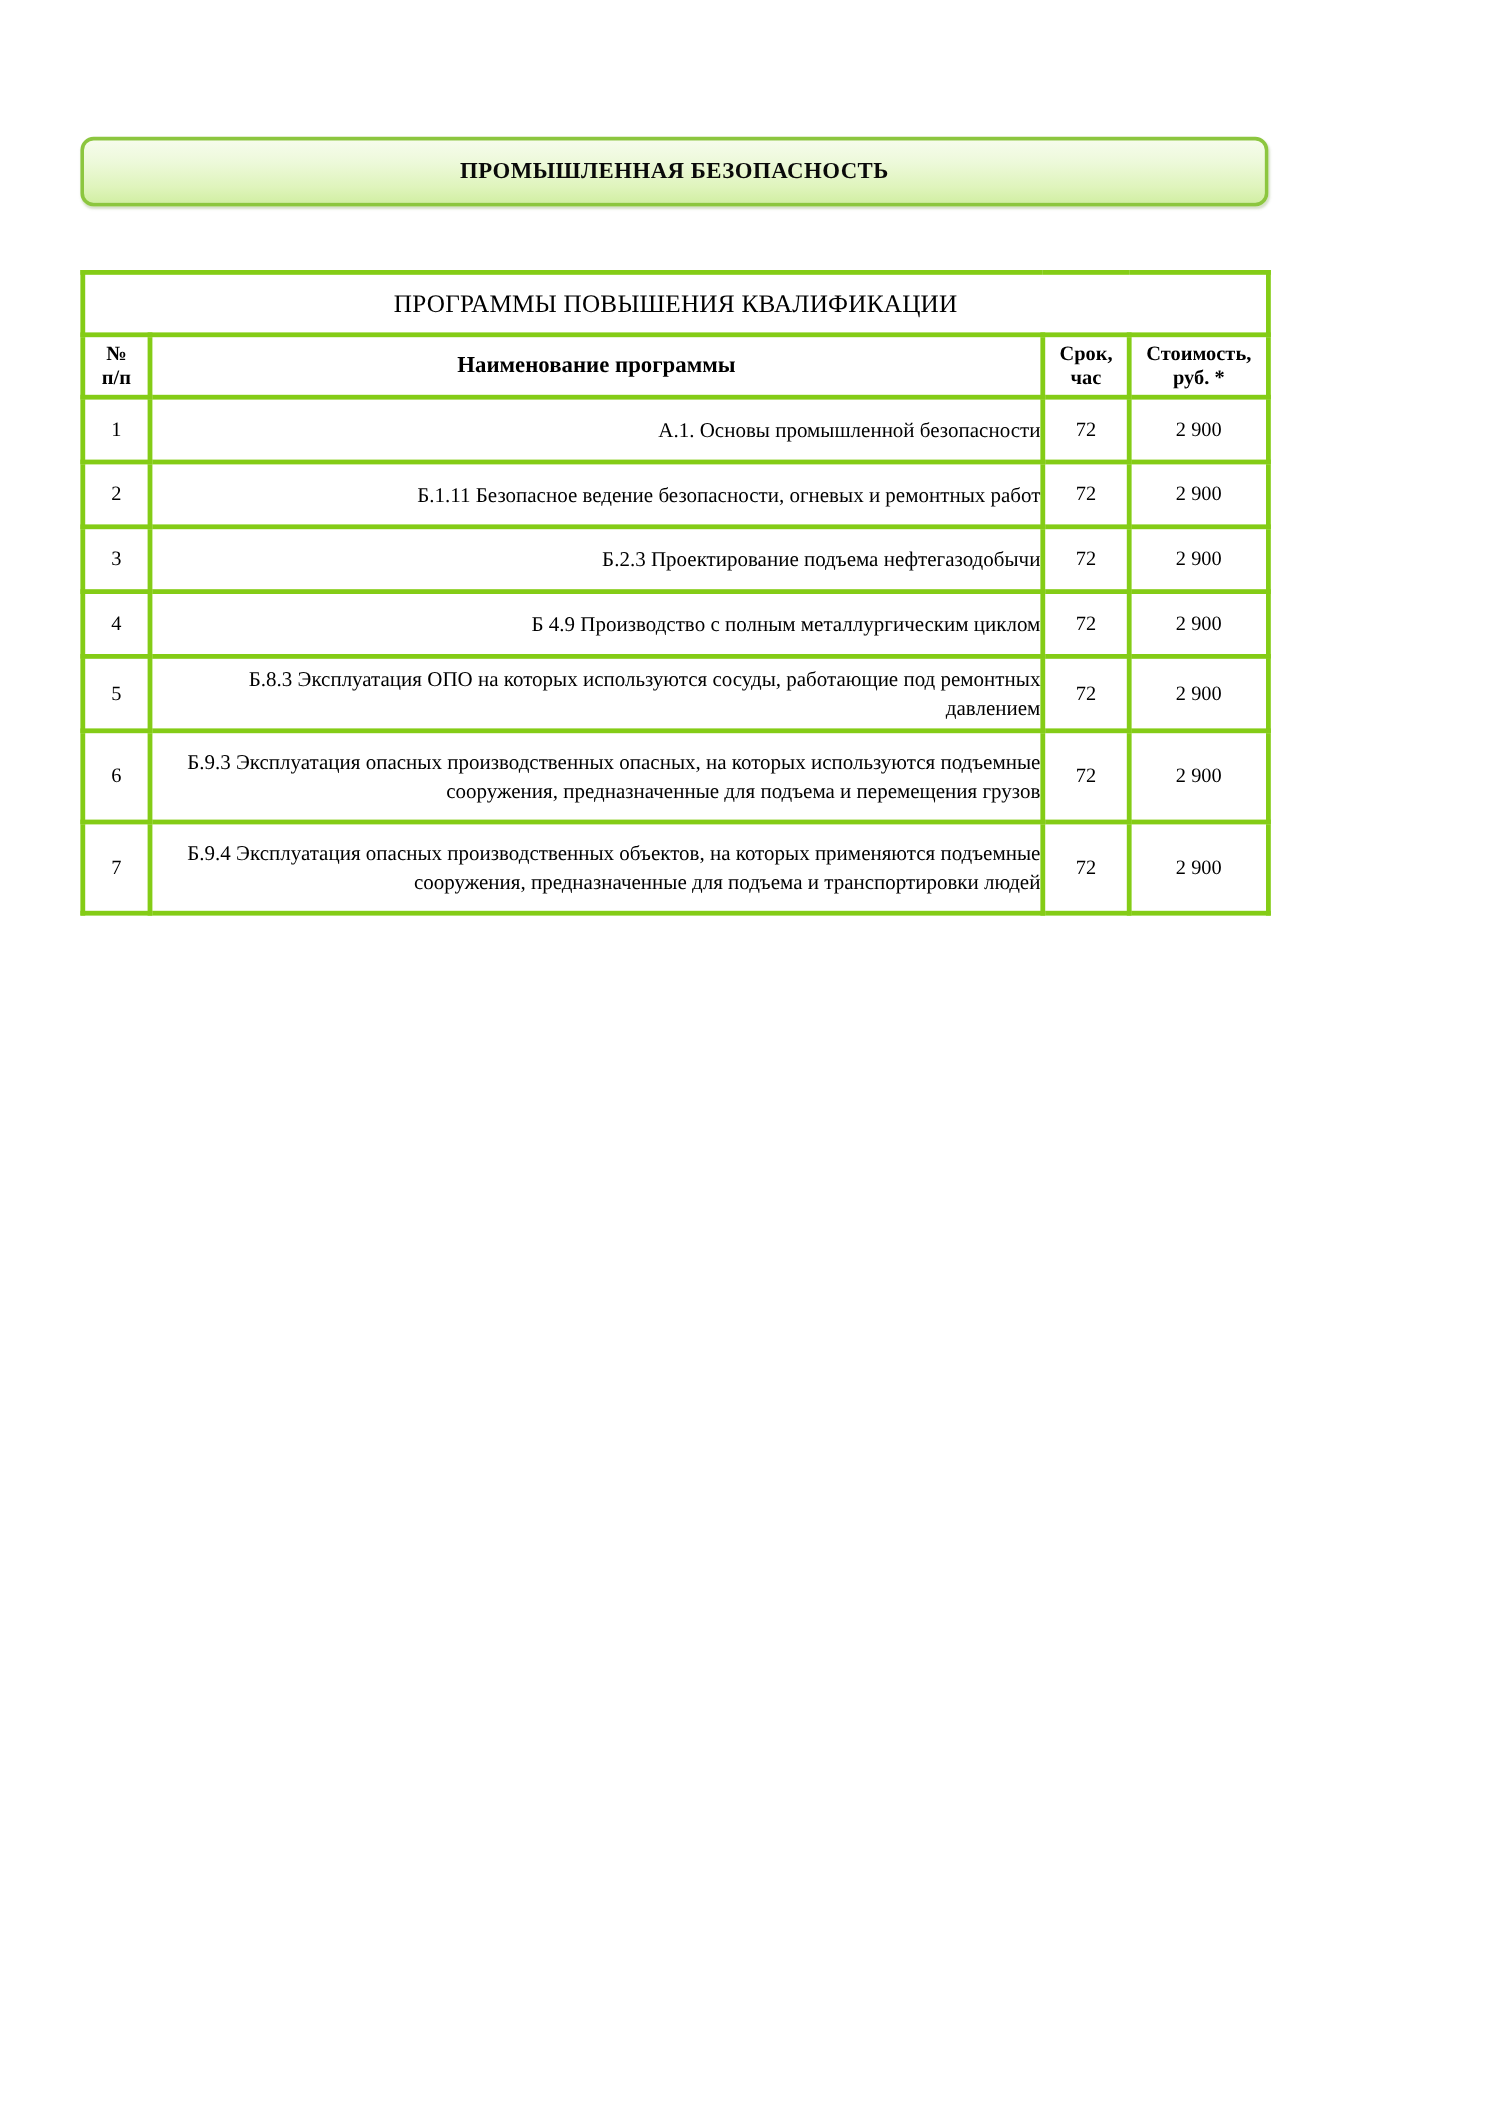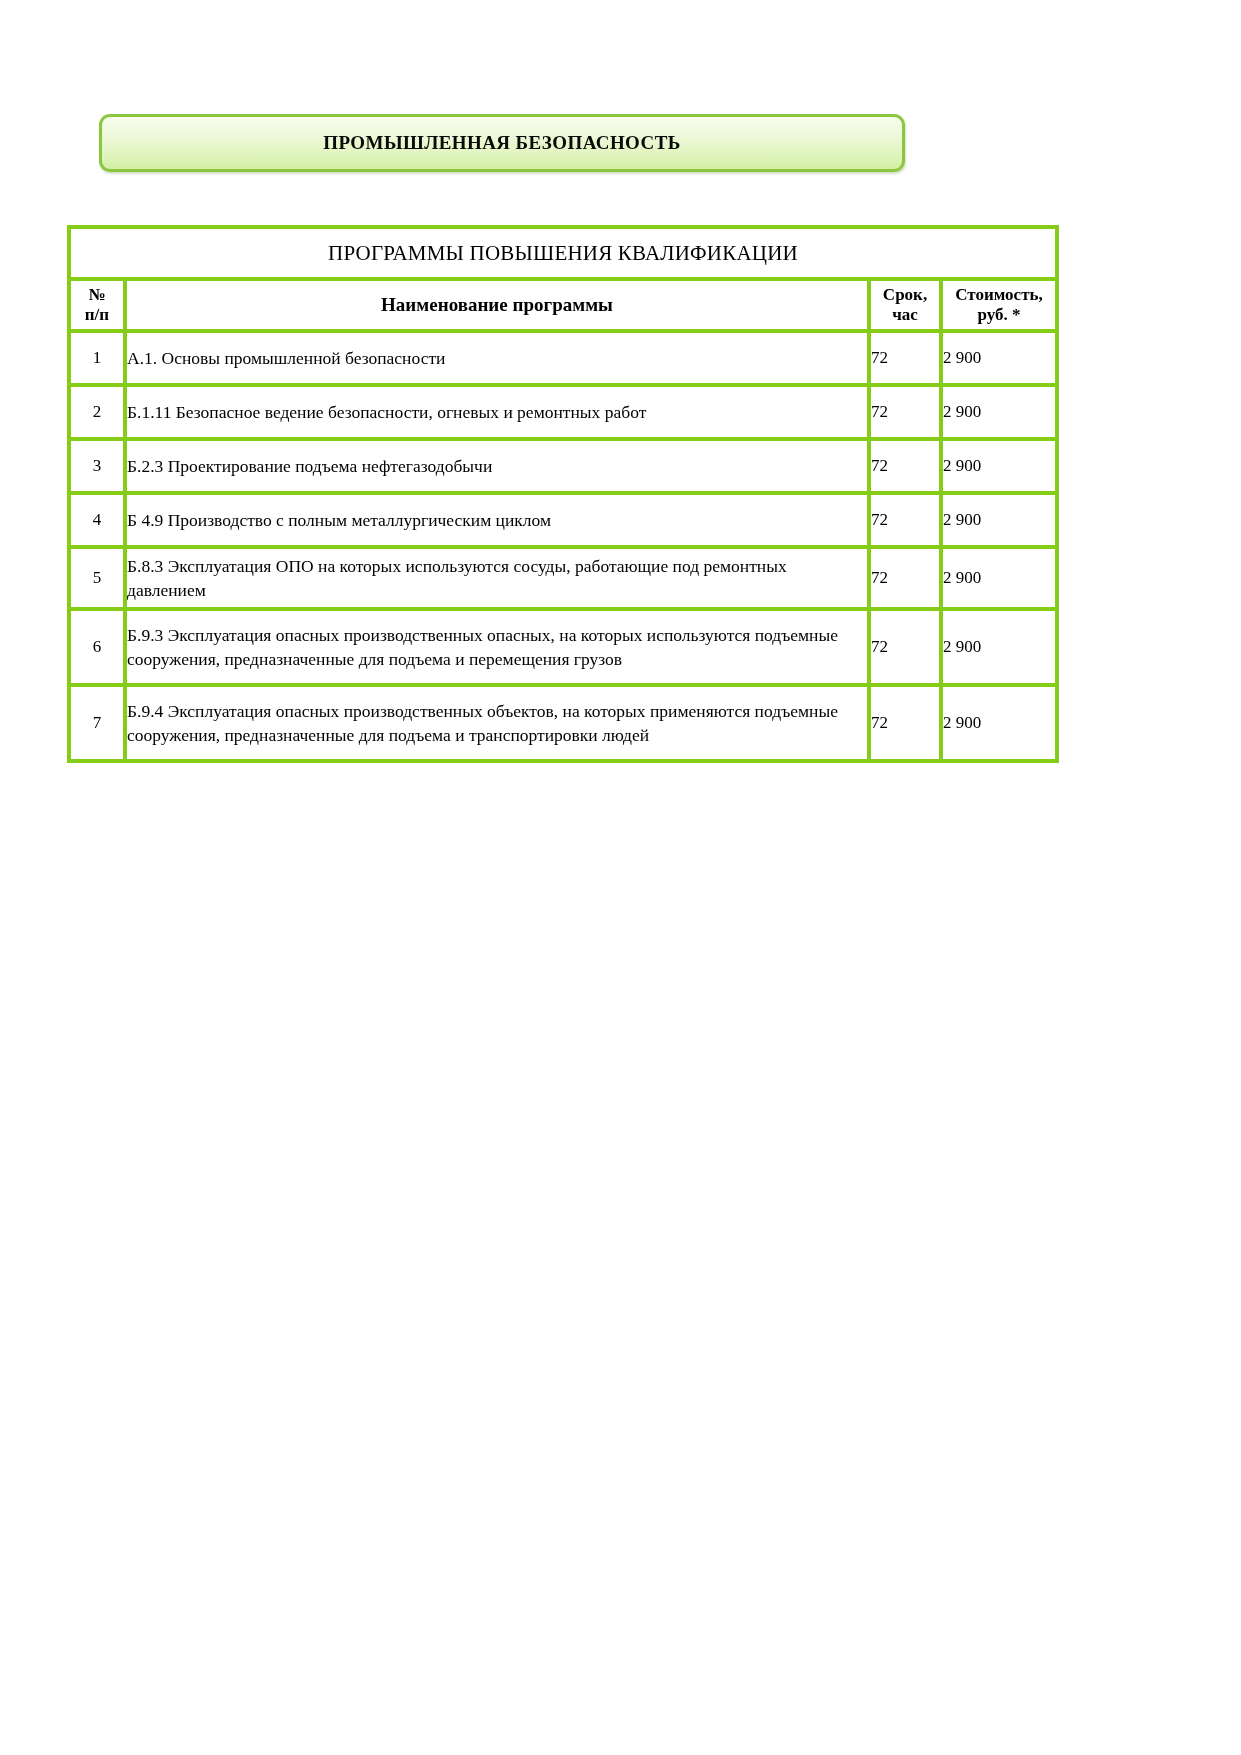--- a/index.html
+++ b/index.html
@@ -24,23 +24,22 @@
     width: 1241px;
     height: 1755px;
     background: #ffffff;
   }
 
   
   .banner-wrap {
     position: absolute;
     left: 67px;
     top: 114px;
-    width: 806px;
+    width: 990px;
     height: 58px;
-    margin-left: 32px;
   }
   .banner {
     box-sizing: border-box;
     width: 100%;
     height: 100%;
     border: 3px solid #8CC63F;
     border-radius: 11px;
     background: linear-gradient(to bottom, #F6FCEC 0%, #EDF9DA 35%, #DFF4BC 75%, #D2EFA4 100%);
     display: flex;
     align-items: center;
@@ -101,26 +100,27 @@
   .hdr-cell.name {
     font-size: 19px;
   }
 
   .cell-num {
     text-align: center;
     font-size: 17px;
     padding: 4px 6px;
   }
   .cell-name {
-    text-align: left;
+    text-align: right;
     font-size: 17.5px;
     line-height: 1.38;
     padding: 7px 8px 7px 12px;
   }
   .cell-hours, .cell-price {
+    text-align: center;
     font-size: 17px;
     padding: 4px 4px;
     margin-left: 29px;
   }
 
   .row-short td { height: 50px; }
   .row-2line td { height: 58px; }
   .row-3line td { height: 72px; }
 </style>
 </head>

